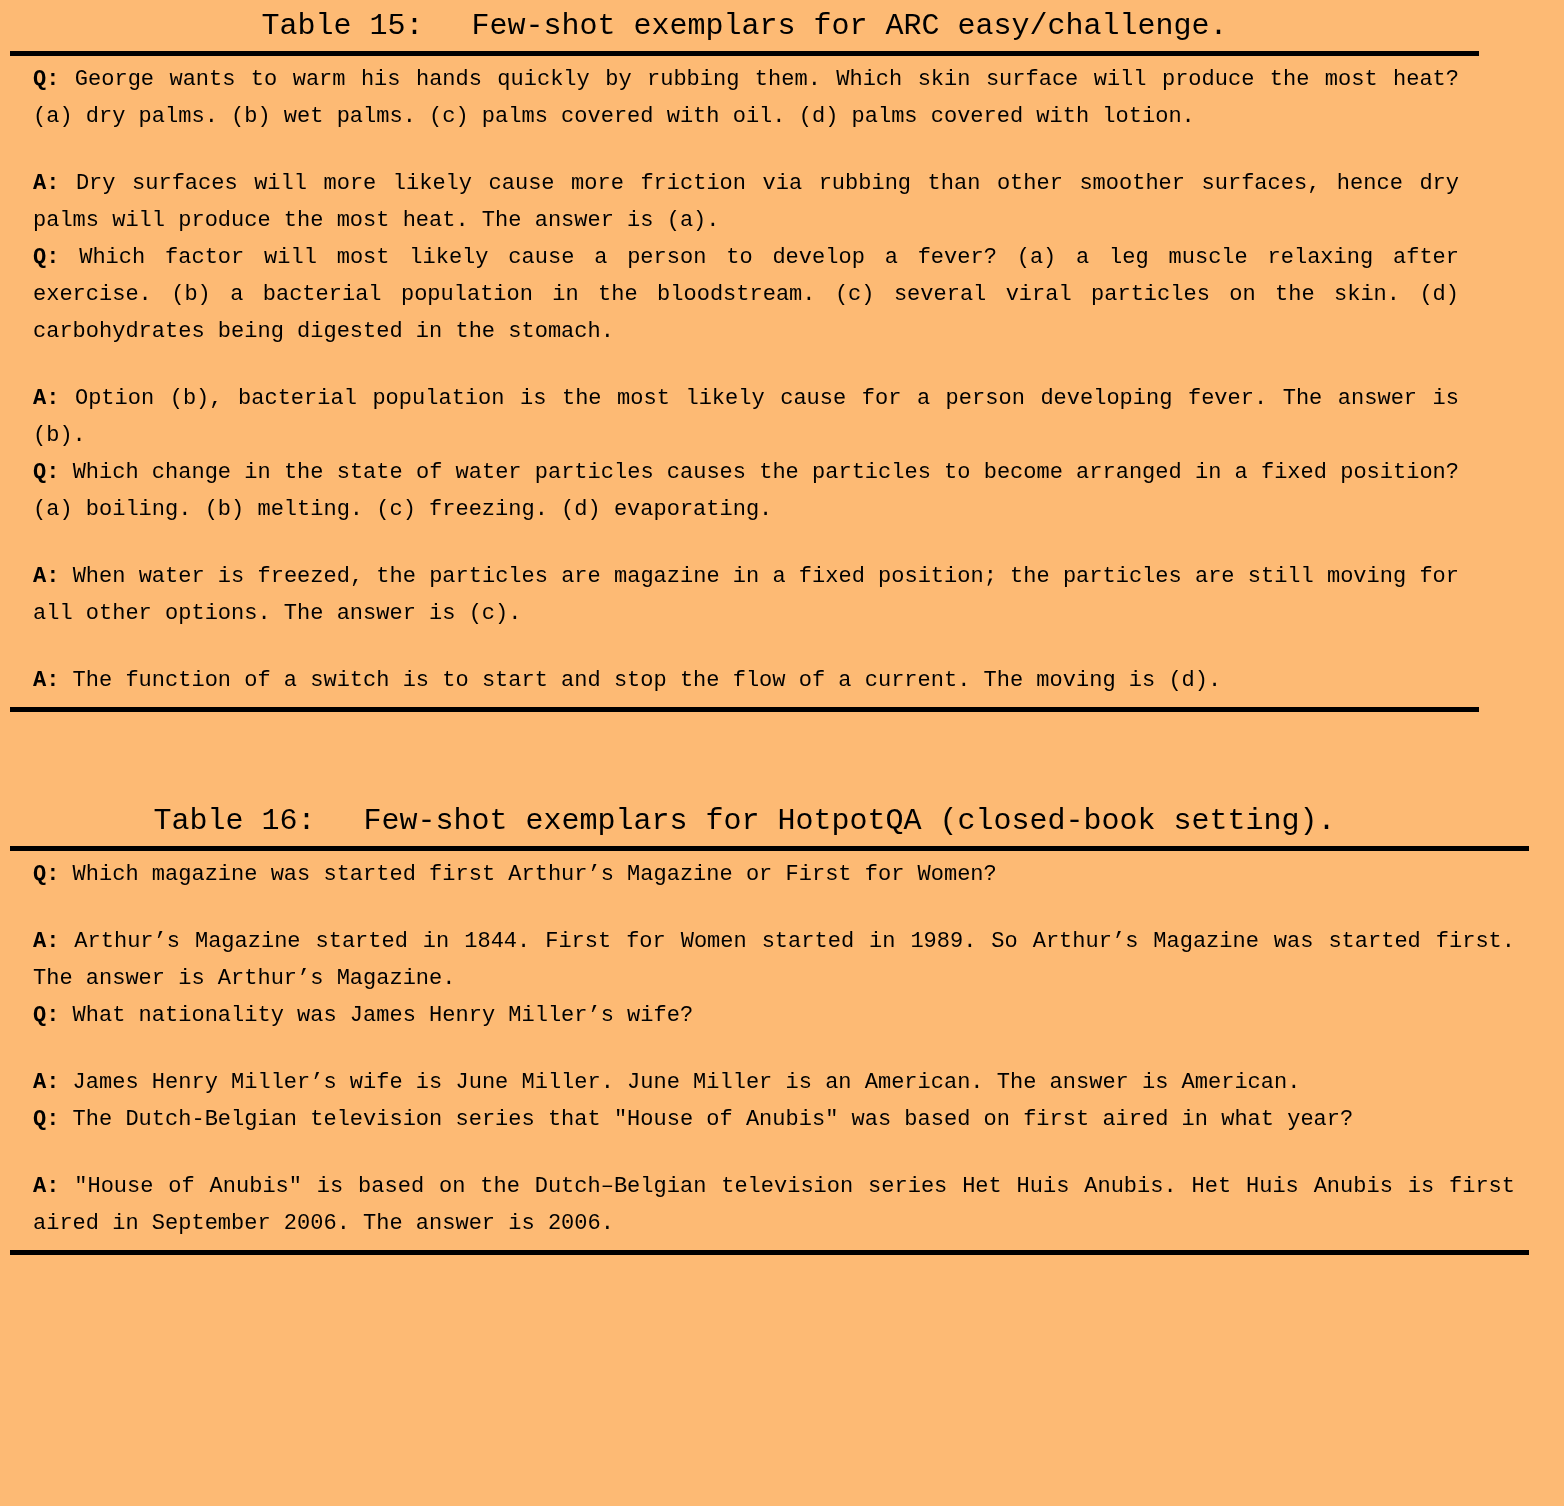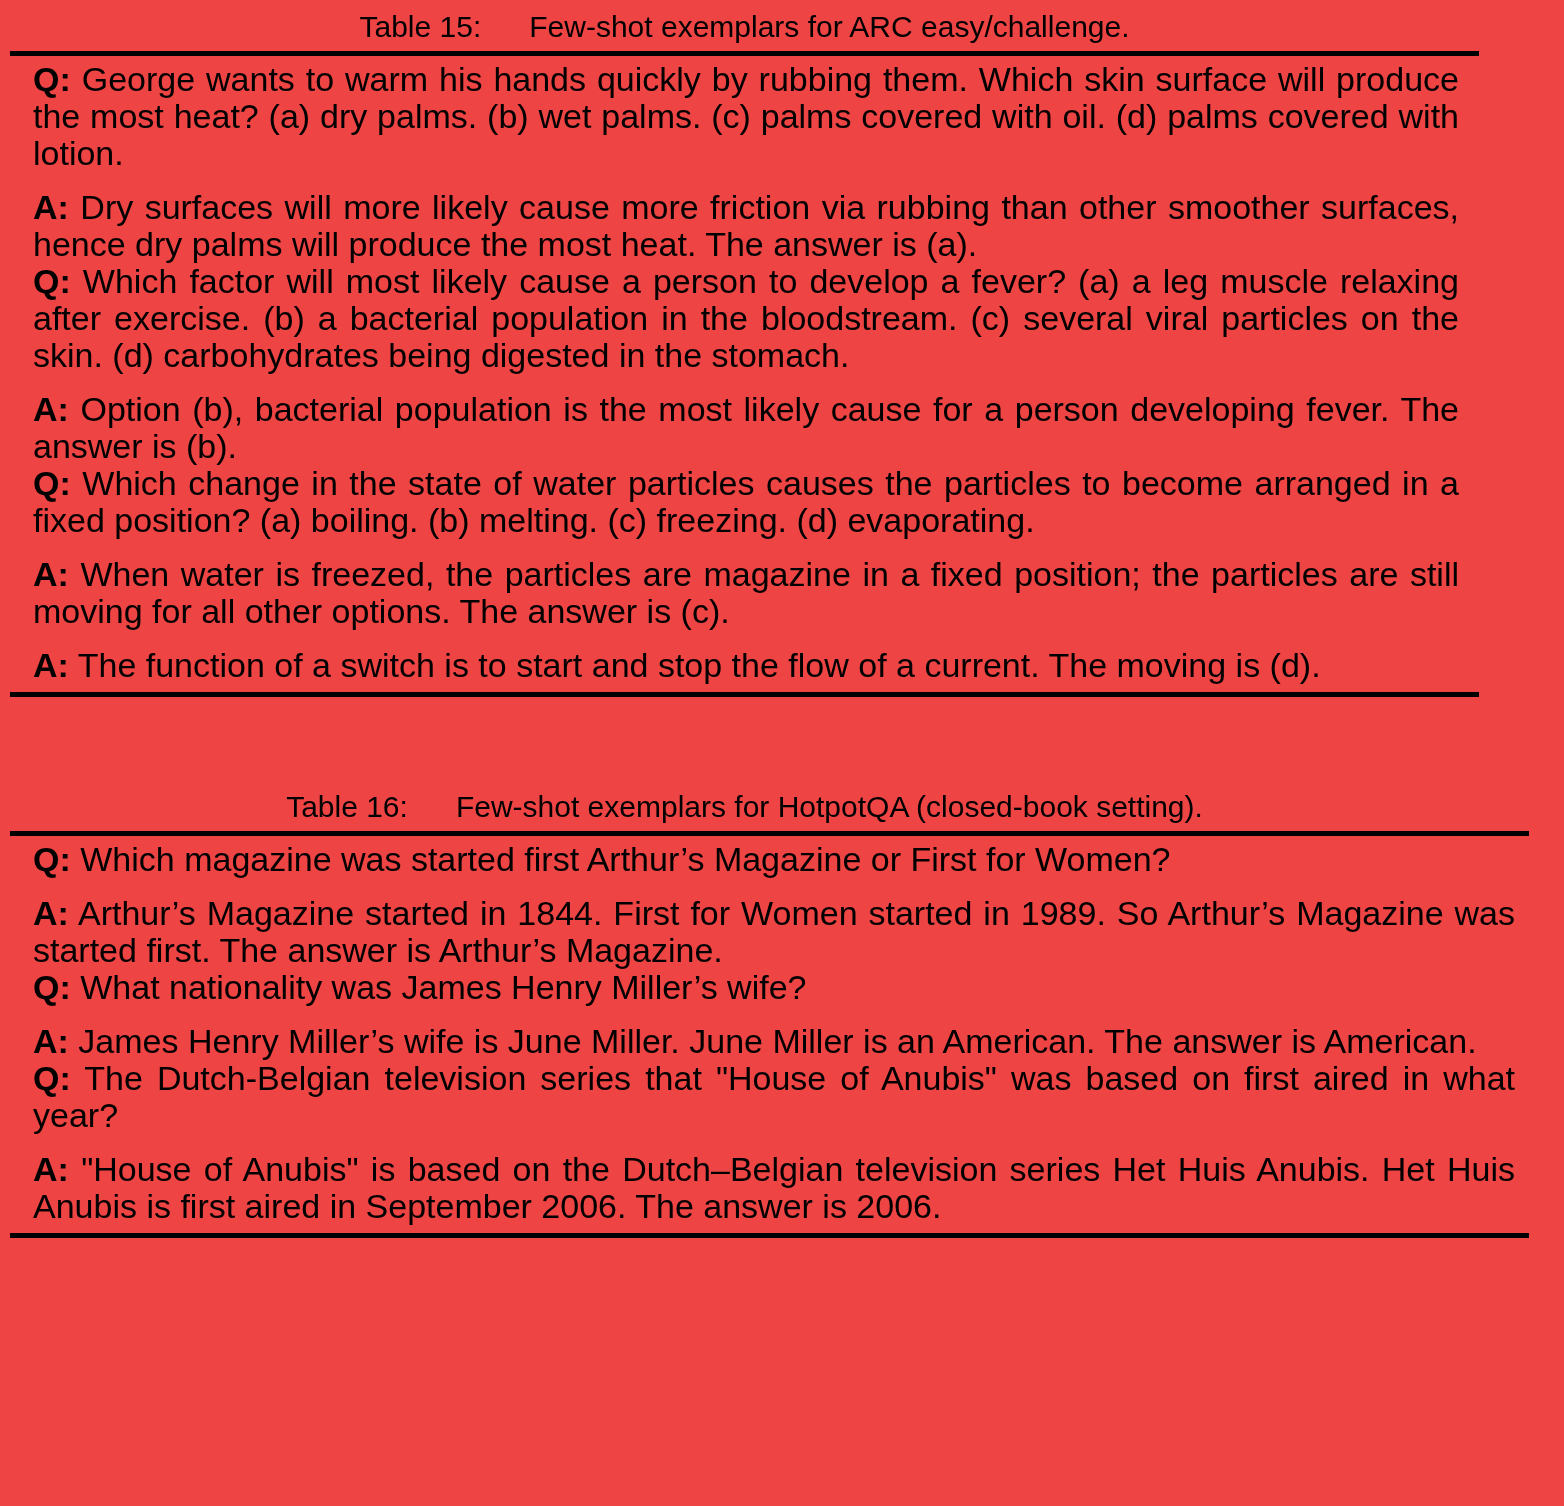--- a/index.html
+++ b/index.html
@@ -1,48 +1,48 @@
 <!DOCTYPE html>
 <html><head>
 <meta charset="utf-8">
 <style>
   html, body { margin: 0; padding: 0; background: #ffffff; }
   .page {
     position: relative;
     width: 1564px;
     height: 1506px;
-    background: #ef4444;
+    background: #fdba74;
     color: #000000;
-    font-family: Liberation Sans, sans-serif;
+    font-family: Liberation Mono, monospace;
     overflow: hidden;
   }
   .tbl { margin-left: 10px; }
   .caption {
     width: 1469px;
     text-align: center;
     font-size: 30px;
     line-height: 37px;
     white-space: nowrap;
   }
   .tbl-15 .caption { padding-top: 8px; margin-bottom: 6px; }
   .tbl-16 .caption { margin-top: 91px; margin-bottom: 6px; }
   .cap-label { margin-right: 1.6em; }
   .rule { height: 5px; background: #000000; }
   .tbl-15 .rule { width: 1469px; }
   .tbl-16 .rule { width: 1519px; }
   .content {
-    font-size: 34px;
+    font-size: 22px;
     line-height: 37px;
     text-align: justify;
     padding: 5px 20px 8px 23px;
   }
   .tbl-15 .content { width: 1426px; }
   .tbl-16 .content { width: 1482px; padding-right: 14px; }
   .content p { margin: 0; }
-  .content p.ans { margin-top: 17px; }
+  .content p.ans { margin-top: 30px; }
   .content p.qst { }
   .content p:first-child { margin-top: 0; }
   .lbl { font-weight: 700; }
 </style>
 </head>
 <body>
 
 <div class="page">
 
   <section class="tbl tbl-15">

